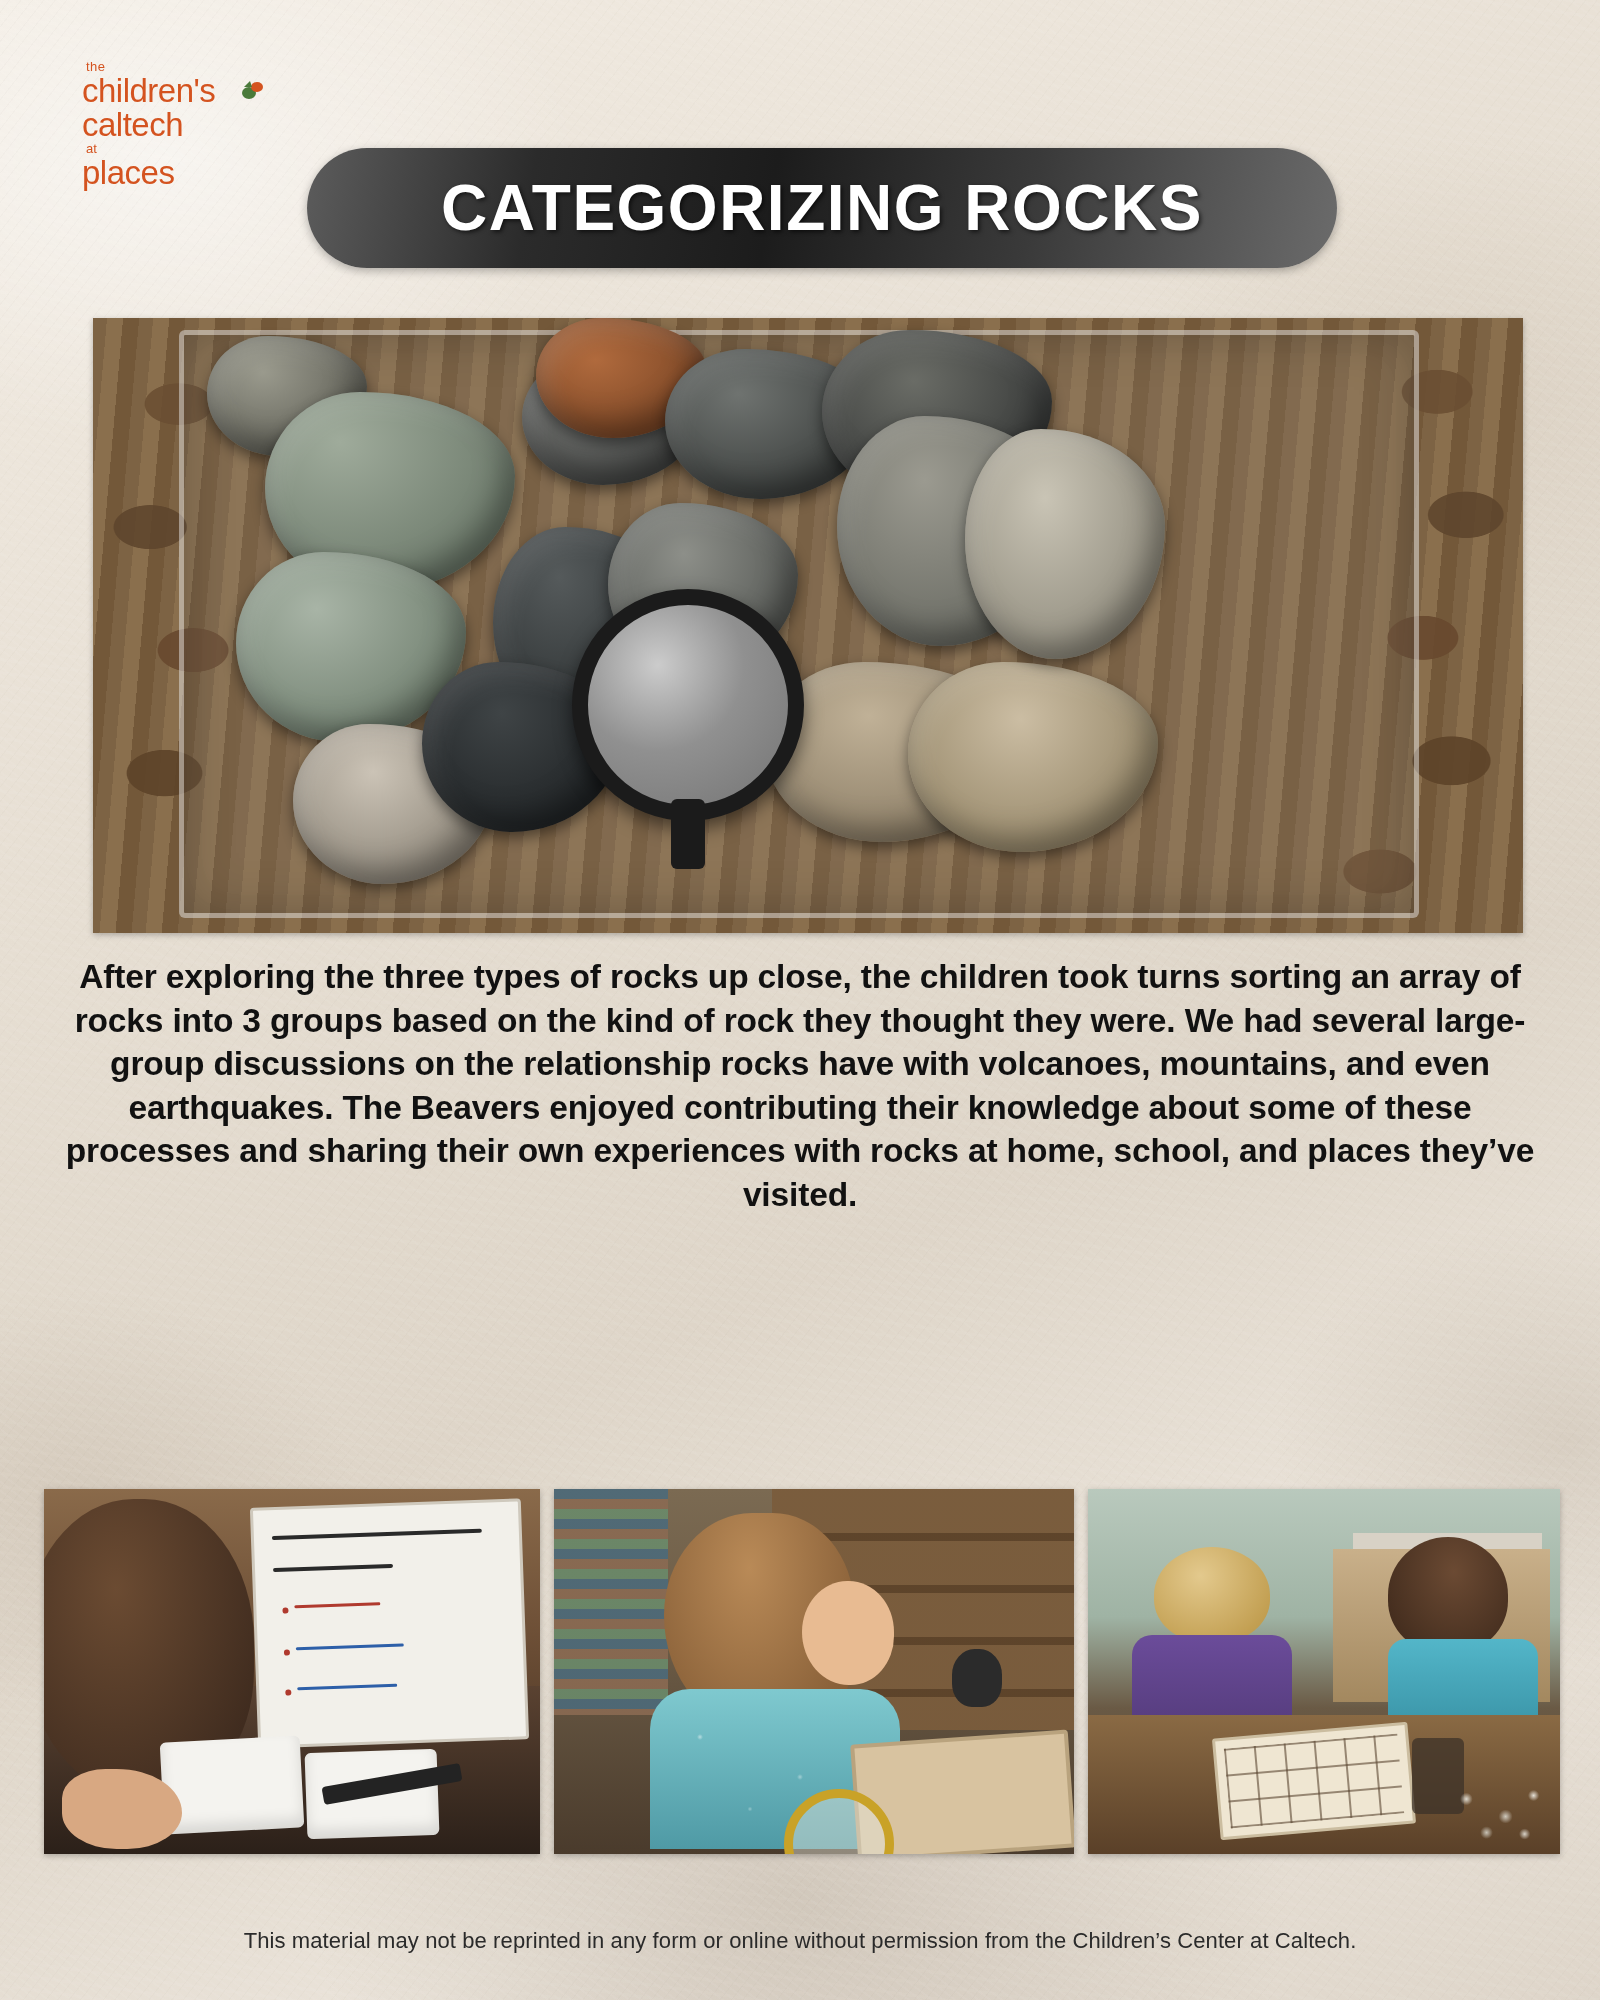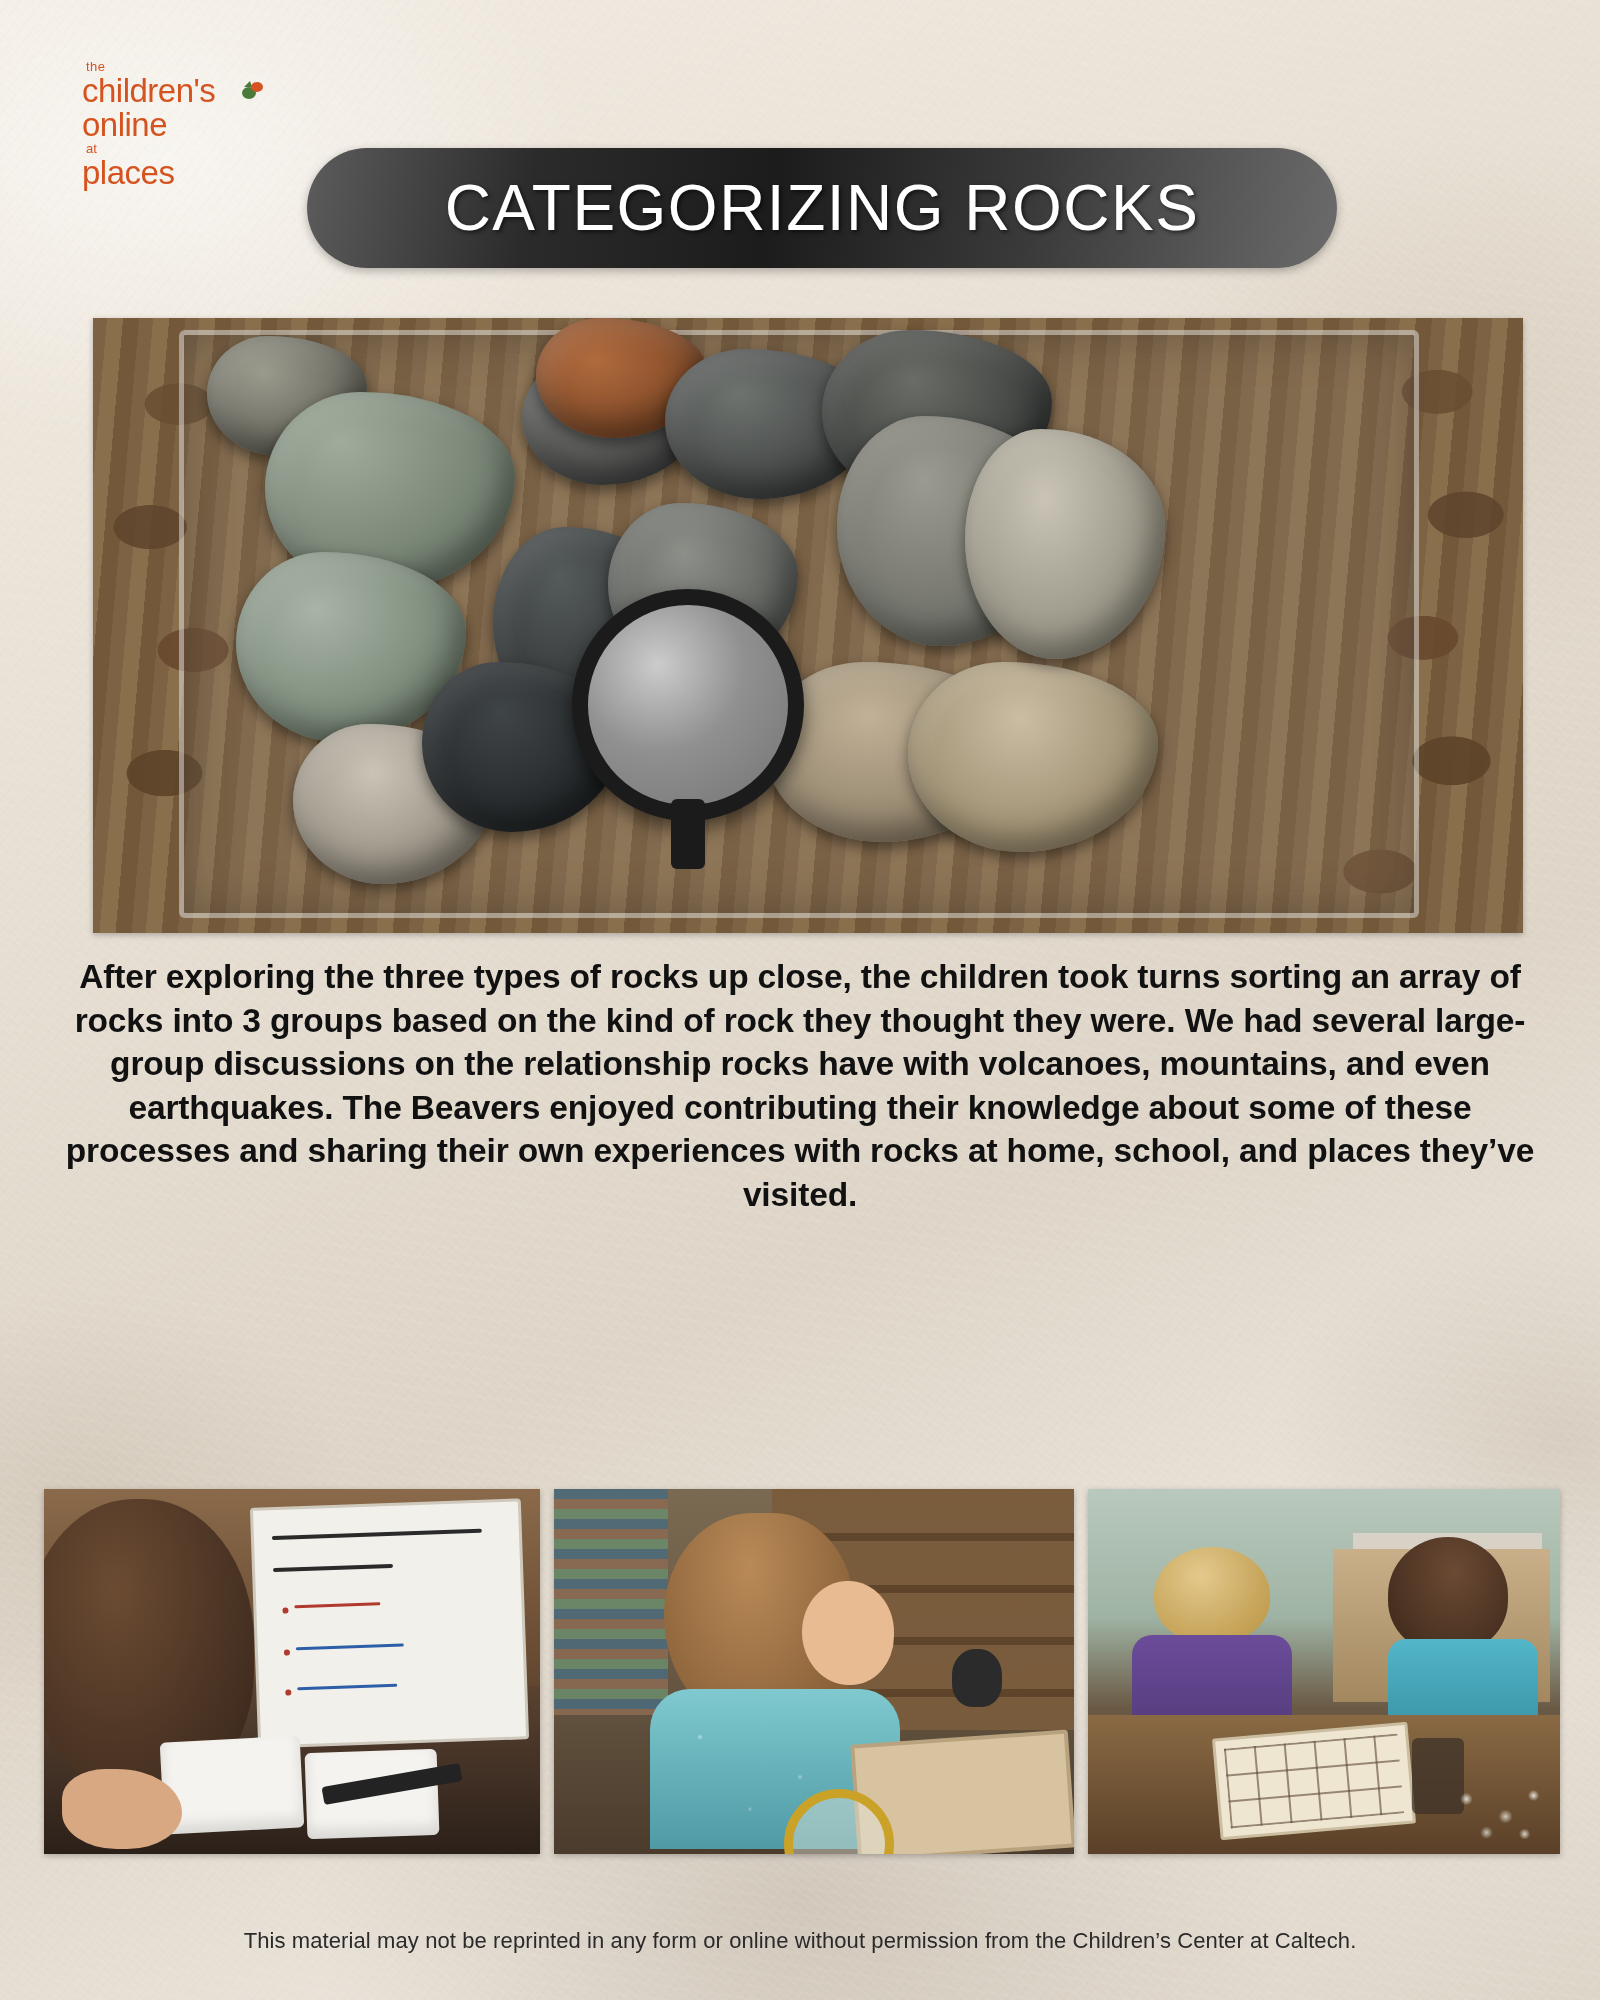--- a/index.html
+++ b/index.html
@@ -89,21 +89,21 @@
     background: linear-gradient(100deg, #5c5c5c 0%, #2b2b2b 22%, #1c1c1c 45%, #3a3a3a 70%, #6b6b6b 100%);
     box-shadow: 0 3px 10px rgba(0,0,0,0.28);
     display: flex;
     align-items: center;
     justify-content: center;
   }
   .title-banner h1 {
     margin: 0;
     color: #ffffff;
     font-size: 64px;
-    font-weight: 400;
+    font-weight: 700;
     letter-spacing: 1.5px;
     text-shadow: 2px 2px 4px rgba(0,0,0,.6);
   }
 
   
   .hero {
     position: absolute;
     left: 93px;
     top: 318px;
     width: 1430px;
@@ -261,21 +261,21 @@
 </head>
 <body>
 
 <div class="page"></div>
 
 <div class="content">
 
   <div class="logo">
     <div class="l-the">the</div>
     <div class="l-big">children's</div>
-    <div class="l-big">online</div>
+    <div class="l-big">caltech</div>
     <div class="l-at">at</div>
     <div class="l-big">places</div>
     <svg class="l-mark" viewBox="0 0 26 26">
       <ellipse cx="9" cy="15" rx="7" ry="6" fill="#4a7a3a"></ellipse>
       <ellipse cx="17" cy="9" rx="6" ry="5" fill="#d4531f"></ellipse>
       <path d="M4 9 L10 3 L12 9 Z" fill="#4a7a3a"></path>
     </svg>
   </div>
 
   <div class="title-banner">

